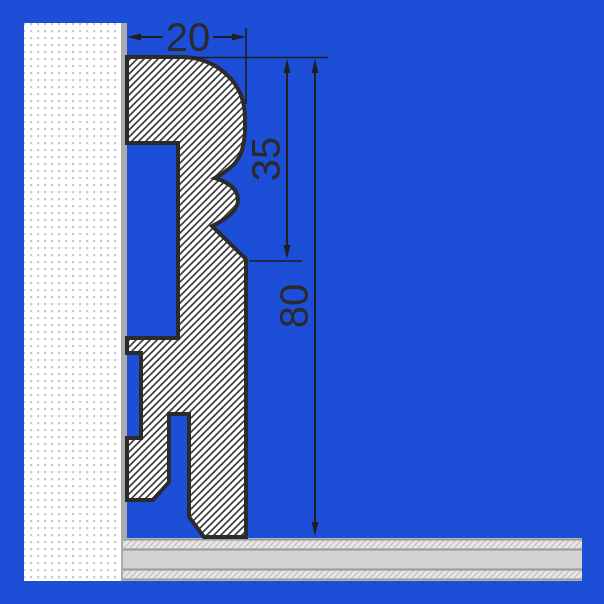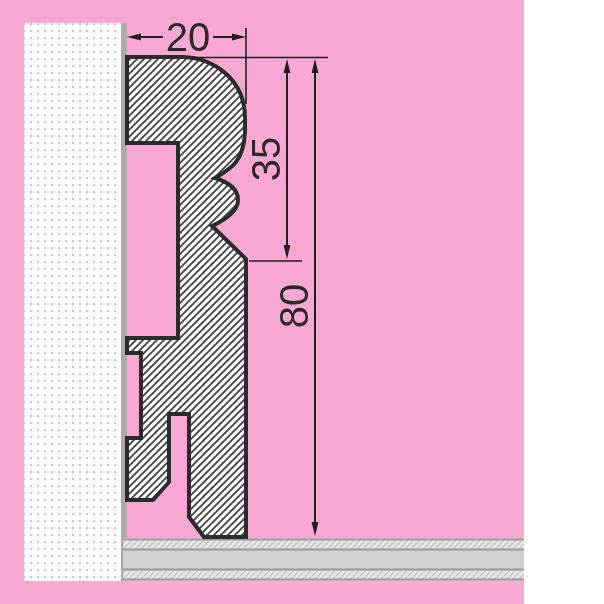--- a/index.html
+++ b/index.html
@@ -2,23 +2,23 @@
 <html><head>
 <meta charset="utf-8">
 <style>
   html, body {
     margin: 0;
     padding: 0;
     background: #ffffff;
   }
   .canvas {
     position: relative;
-    width: 524px;
+    width: 604px;
     height: 604px;
-    background: #f9a8d4;
+    background: #1d4ed8;
     overflow: hidden;
     font-family: "Liberation Sans", sans-serif;
   }
   svg { display: block; }
   .dim-text {
     font-family: "Liberation Sans", sans-serif;
     font-size: 40px;
     fill: #2a2a2a;
   }
 </style>

